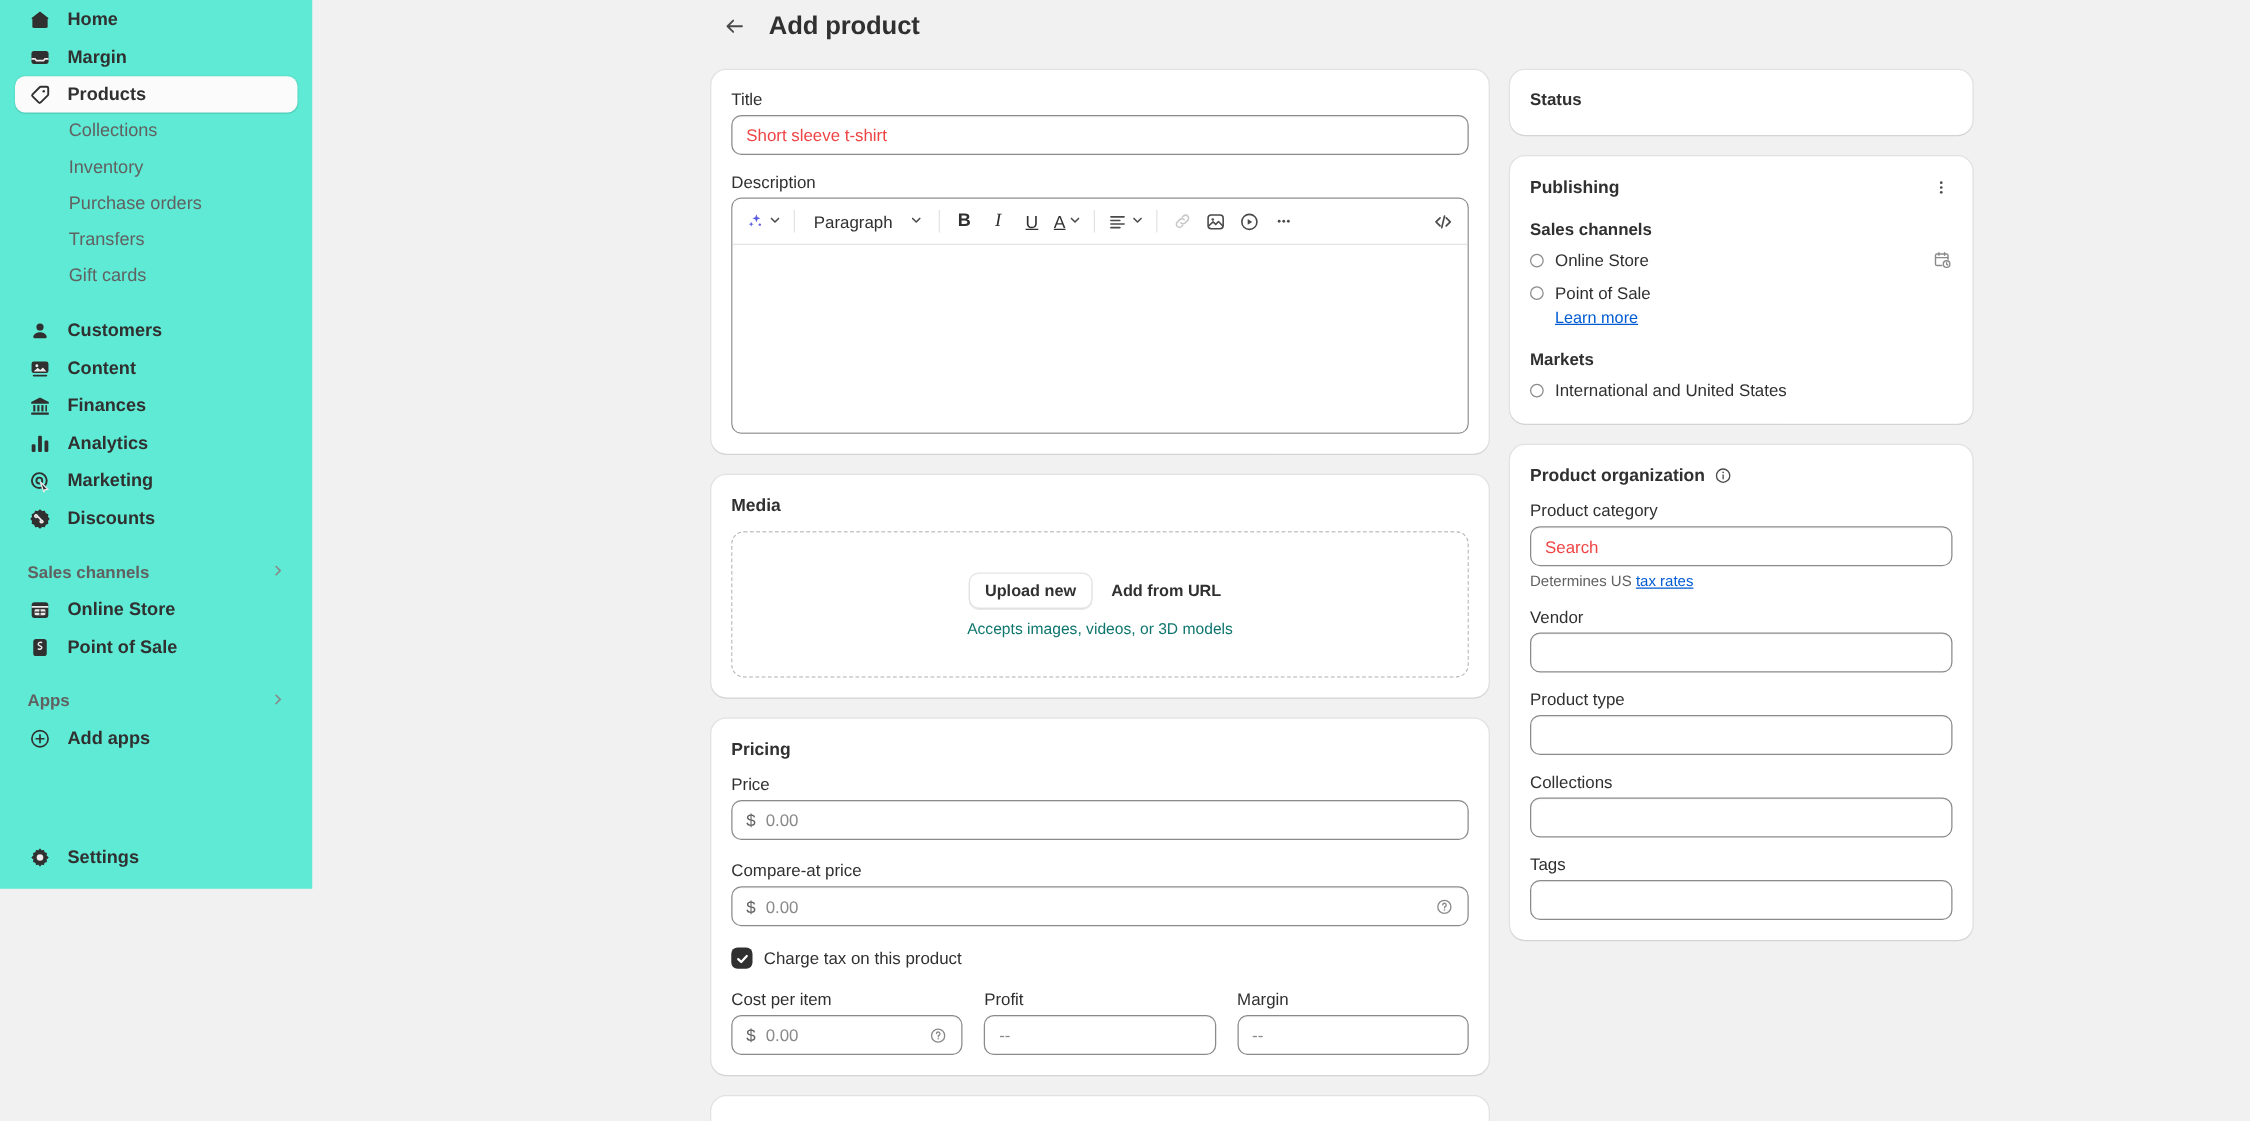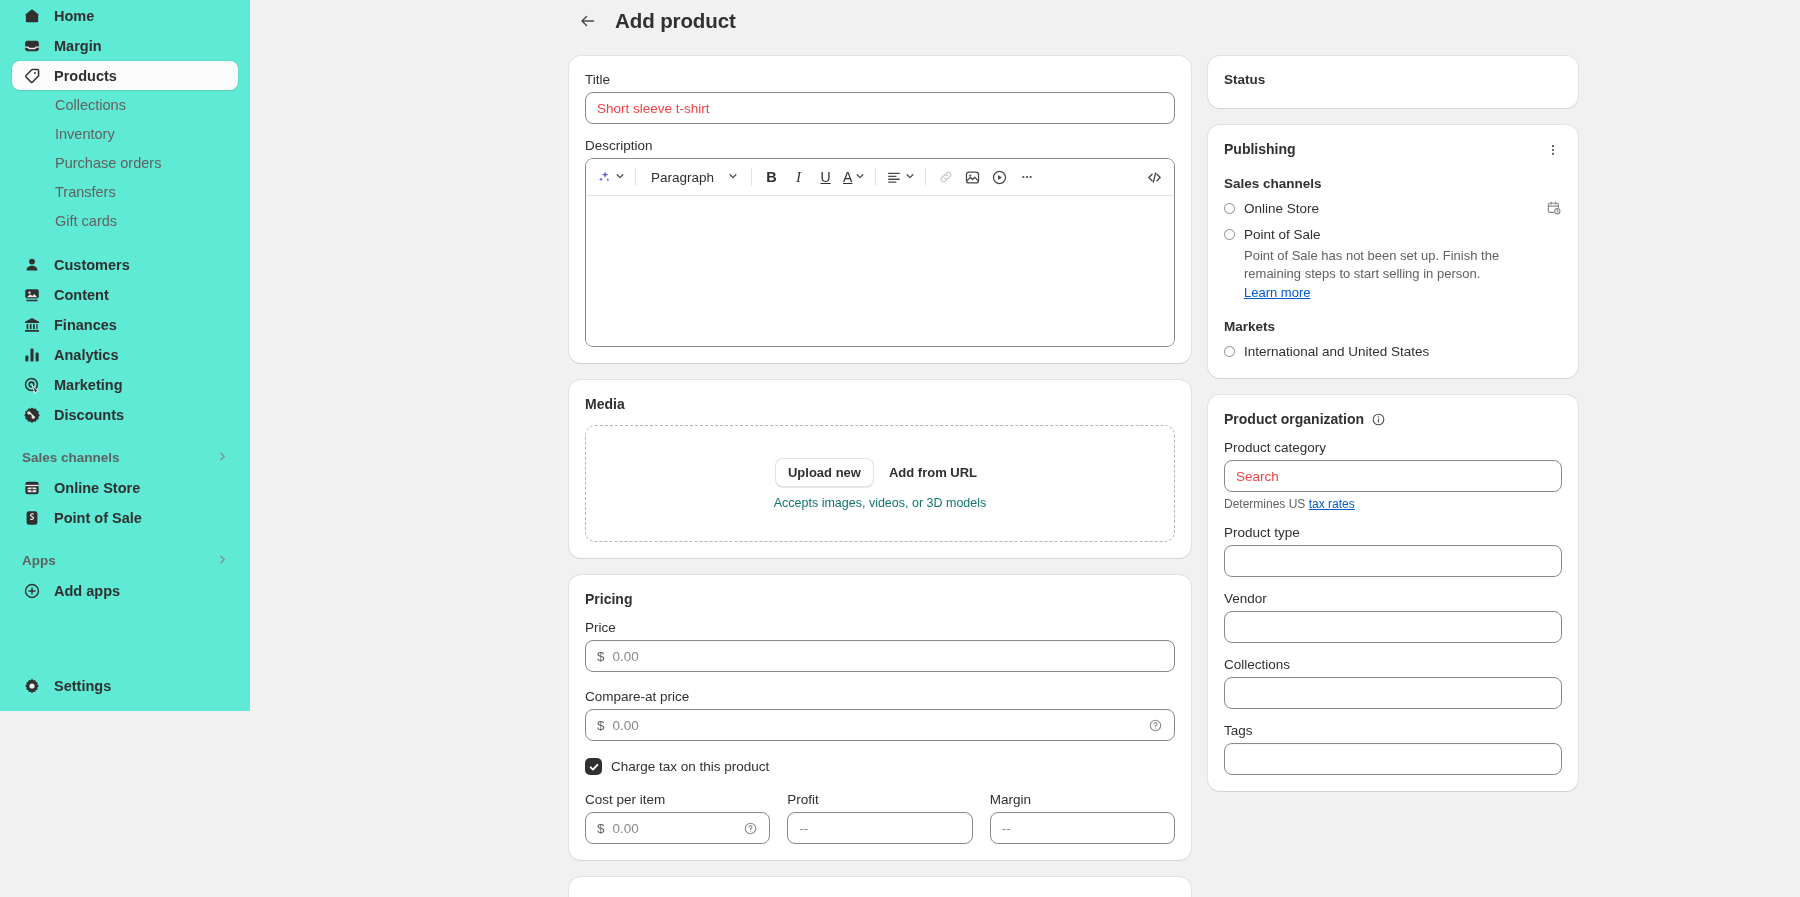--- a/index.html
+++ b/index.html
@@ -608,21 +608,20 @@
                     <path d="M14.1 12.7v1.5l1 .7"></path>
                   </svg>
               </span>
             </div>
 
             <div class="channel-row" style="margin-top:4px">
               <span class="radio"></span>
               <span class="channel-label">Point of Sale</span>
             </div>
 
-            <div class="channel-note">Point of Sale has not been set up. Finish the remaining steps to start selling in person.</div>
             <div class="channel-note" style="margin-top:0">
               <span class="link">Learn more</span>
             </div>
 
             <div class="kicker kicker-mt">Markets</div>
             <div class="channel-row">
               <span class="radio"></span>
               <span class="channel-label">International and United States</span>
             </div>
           </div>
@@ -643,28 +642,28 @@
               <div class="field-label">Product category</div>
               <div class="input ph">
                 <span>Search</span>
               </div>
               <div class="helper-text">
                 <span>Determines US </span><span class="link">tax rates</span>
               </div>
             </div>
 
             <div class="fieldblock">
-              <div class="field-label">Product type</div>
+              <div class="field-label">Vendor</div>
               <div class="input">
                 <span></span>
               </div>
             </div>
 
             <div class="fieldblock">
-              <div class="field-label">Vendor</div>
+              <div class="field-label">Product type</div>
               <div class="input">
                 <span></span>
               </div>
             </div>
 
             <div class="fieldblock">
               <div class="field-label">Collections</div>
               <div class="input">
                 <span></span>
               </div>

